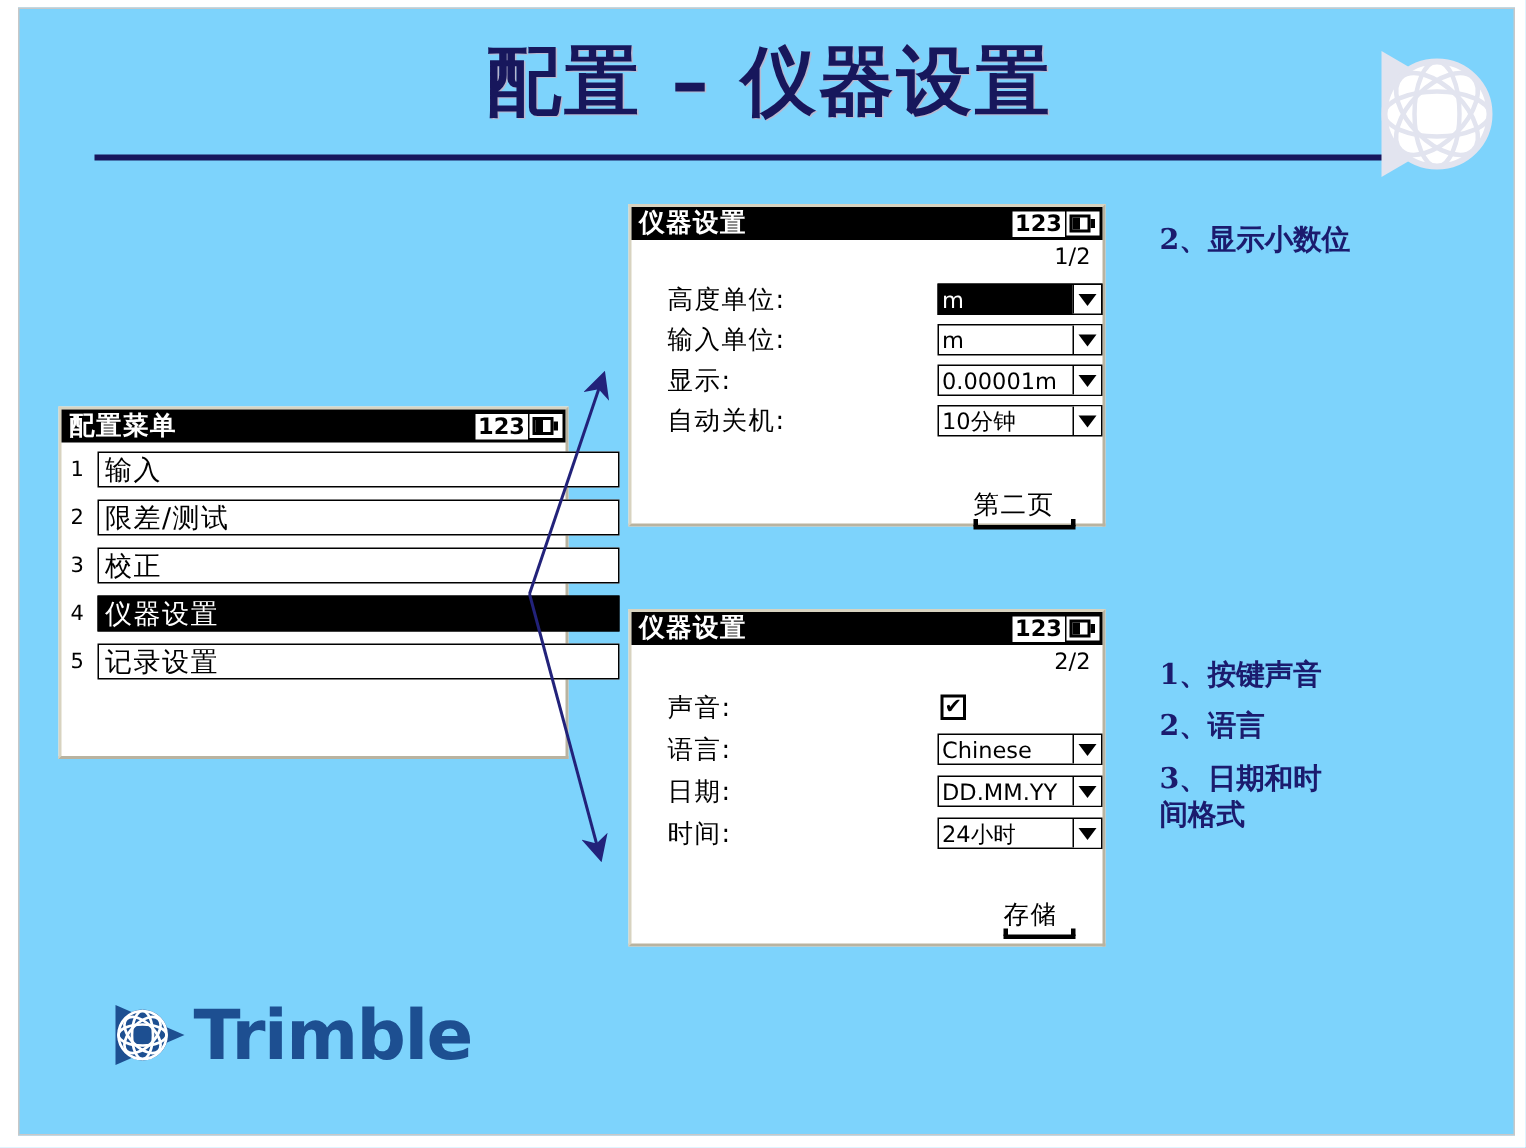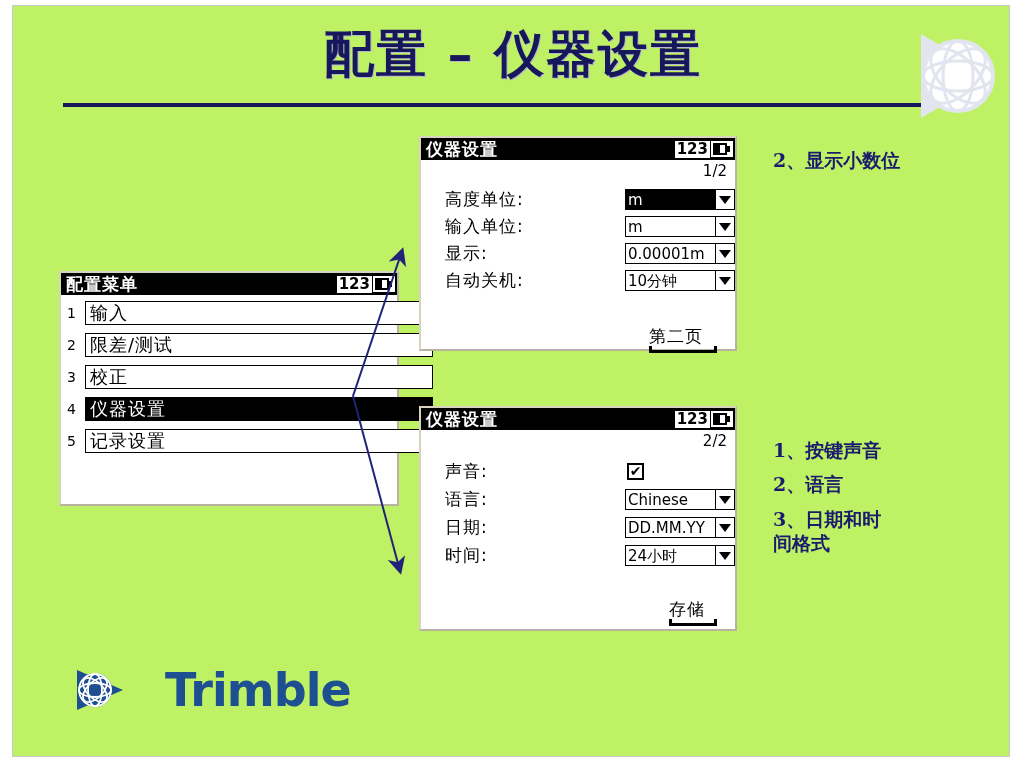--- a/index.html
+++ b/index.html
@@ -6,21 +6,21 @@
     margin: 0; padding: 0;
     width: 1017px; height: 765px;
     background: #ffffff;
     font-family: "DejaVu Sans", "Liberation Sans", sans-serif;
     overflow: hidden;
   }
   #slide {
     position: absolute;
     left: 12px; top: 5px;
     width: 998px; height: 752px;
-    background: #bef264;
+    background: #7dd3fc;
     border: 1px solid #c8c8c8;
     box-sizing: border-box;
   }
 
   
   #title-block {
     position: absolute;
     left: 0px; top: 22px;
     width: 1000px;
     text-align: center;
@@ -269,21 +269,20 @@
     width: 998px; height: 752px;
     pointer-events: none;
   }
 
   
   #footer-logo {
     position: absolute;
     left: 62px; top: 660px;
     display: flex;
     align-items: center;
-    gap: 36px;
   }
   #footer-wordmark {
     font-family: "DejaVu Sans", "Liberation Sans", sans-serif;
     font-size: 46px;
     font-weight: bold;
     color: #1d4f91;
     letter-spacing: -1px;
     line-height: 46px;
     margin-left: 2px;
   }
@@ -303,21 +302,21 @@
       <polygon points="8,8 8,92 80,50" fill="#e2e4ef"></polygon>
       <circle cx="45" cy="50" r="35" fill="#ffffff"></circle>
       <circle cx="45" cy="50" r="35" fill="none" stroke="#e2e4ef" stroke-width="4"></circle>
       <ellipse cx="45" cy="50" rx="35" ry="15" fill="none" stroke="#e2e4ef" stroke-width="3"></ellipse>
       <ellipse cx="45" cy="50" rx="15" ry="35" fill="none" stroke="#e2e4ef" stroke-width="3"></ellipse>
       <ellipse cx="45" cy="50" rx="34" ry="18" fill="none" stroke="#e2e4ef" stroke-width="3" transform="rotate(45 45 50)"></ellipse>
       <ellipse cx="45" cy="50" rx="34" ry="18" fill="none" stroke="#e2e4ef" stroke-width="3" transform="rotate(-45 45 50)"></ellipse>
     </svg>
   </div>
 
-  <div class="lcd" id="menu-screen" style="left:26px; top:265px; width:340px; height:235px;margin-left:20px;">
+  <div class="lcd" id="menu-screen" style="left:26px; top:265px; width:340px; height:235px;">
     <div class="lcd-titlebar">
       <span class="lcd-title-text">配置菜单</span>
       <span class="lcd-status">
         <span class="badge-123">123</span>
         <span class="battery">
             <span class="battery-tip"></span>
           </span>
       </span>
     </div>
     <div class="lcd-body">

